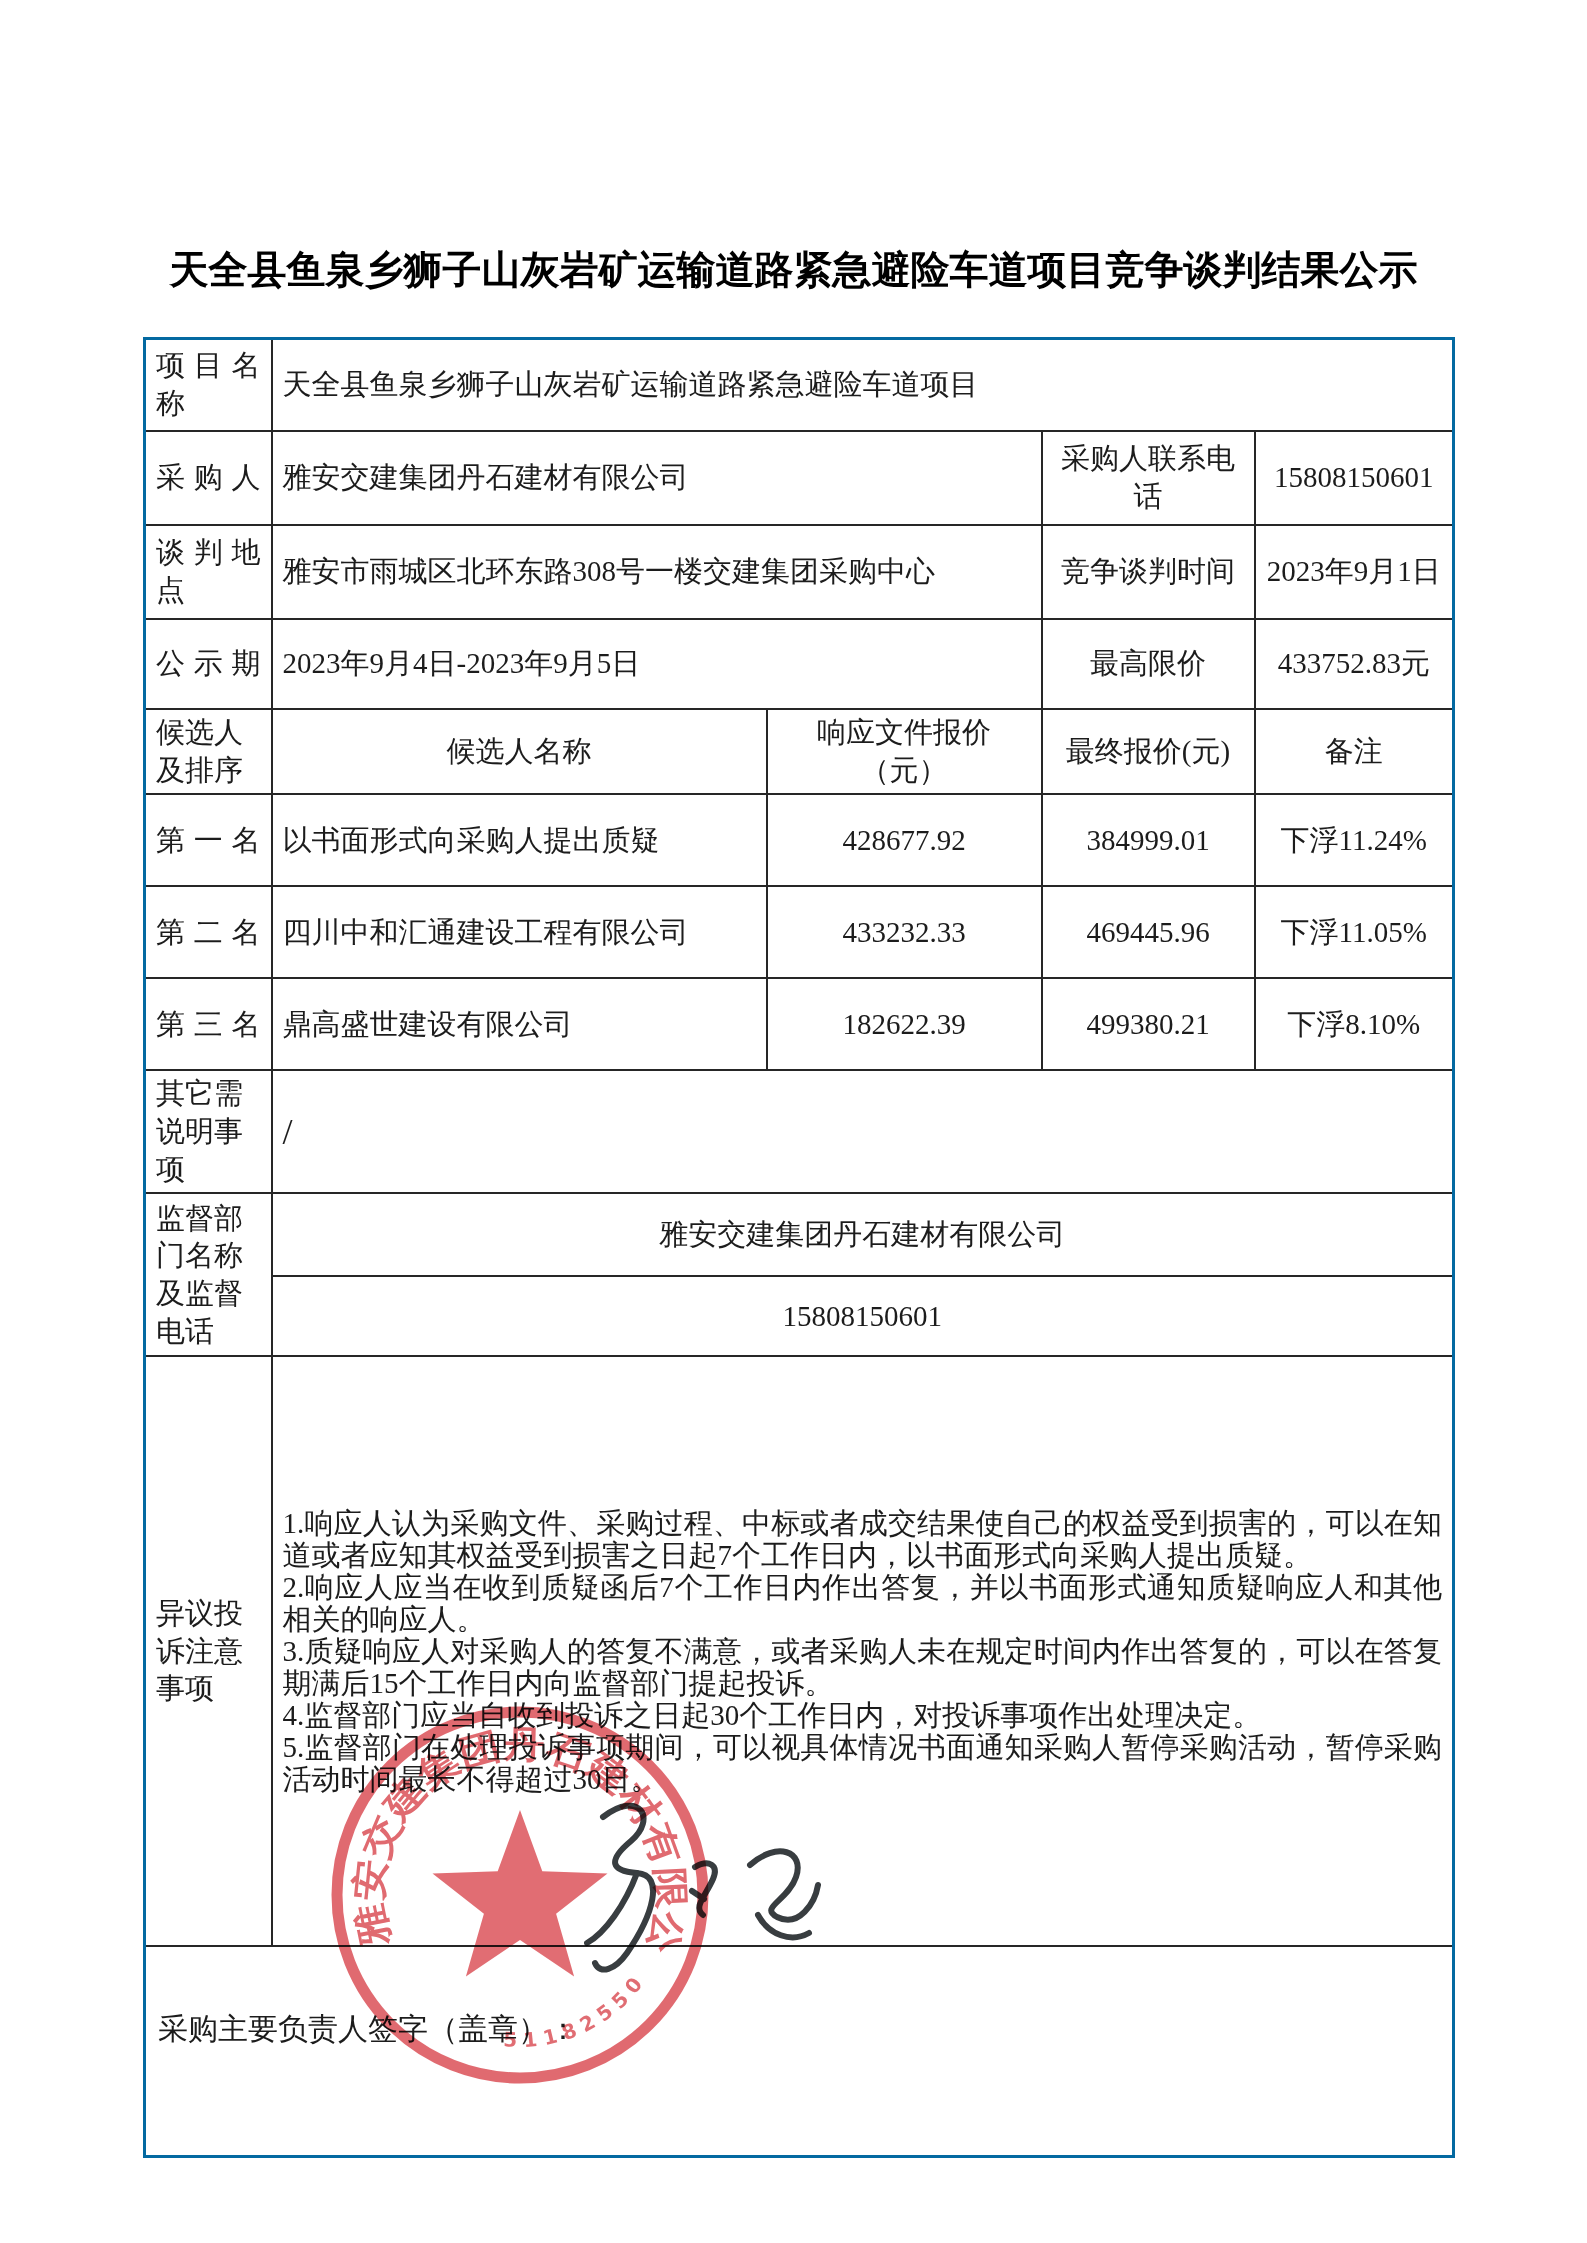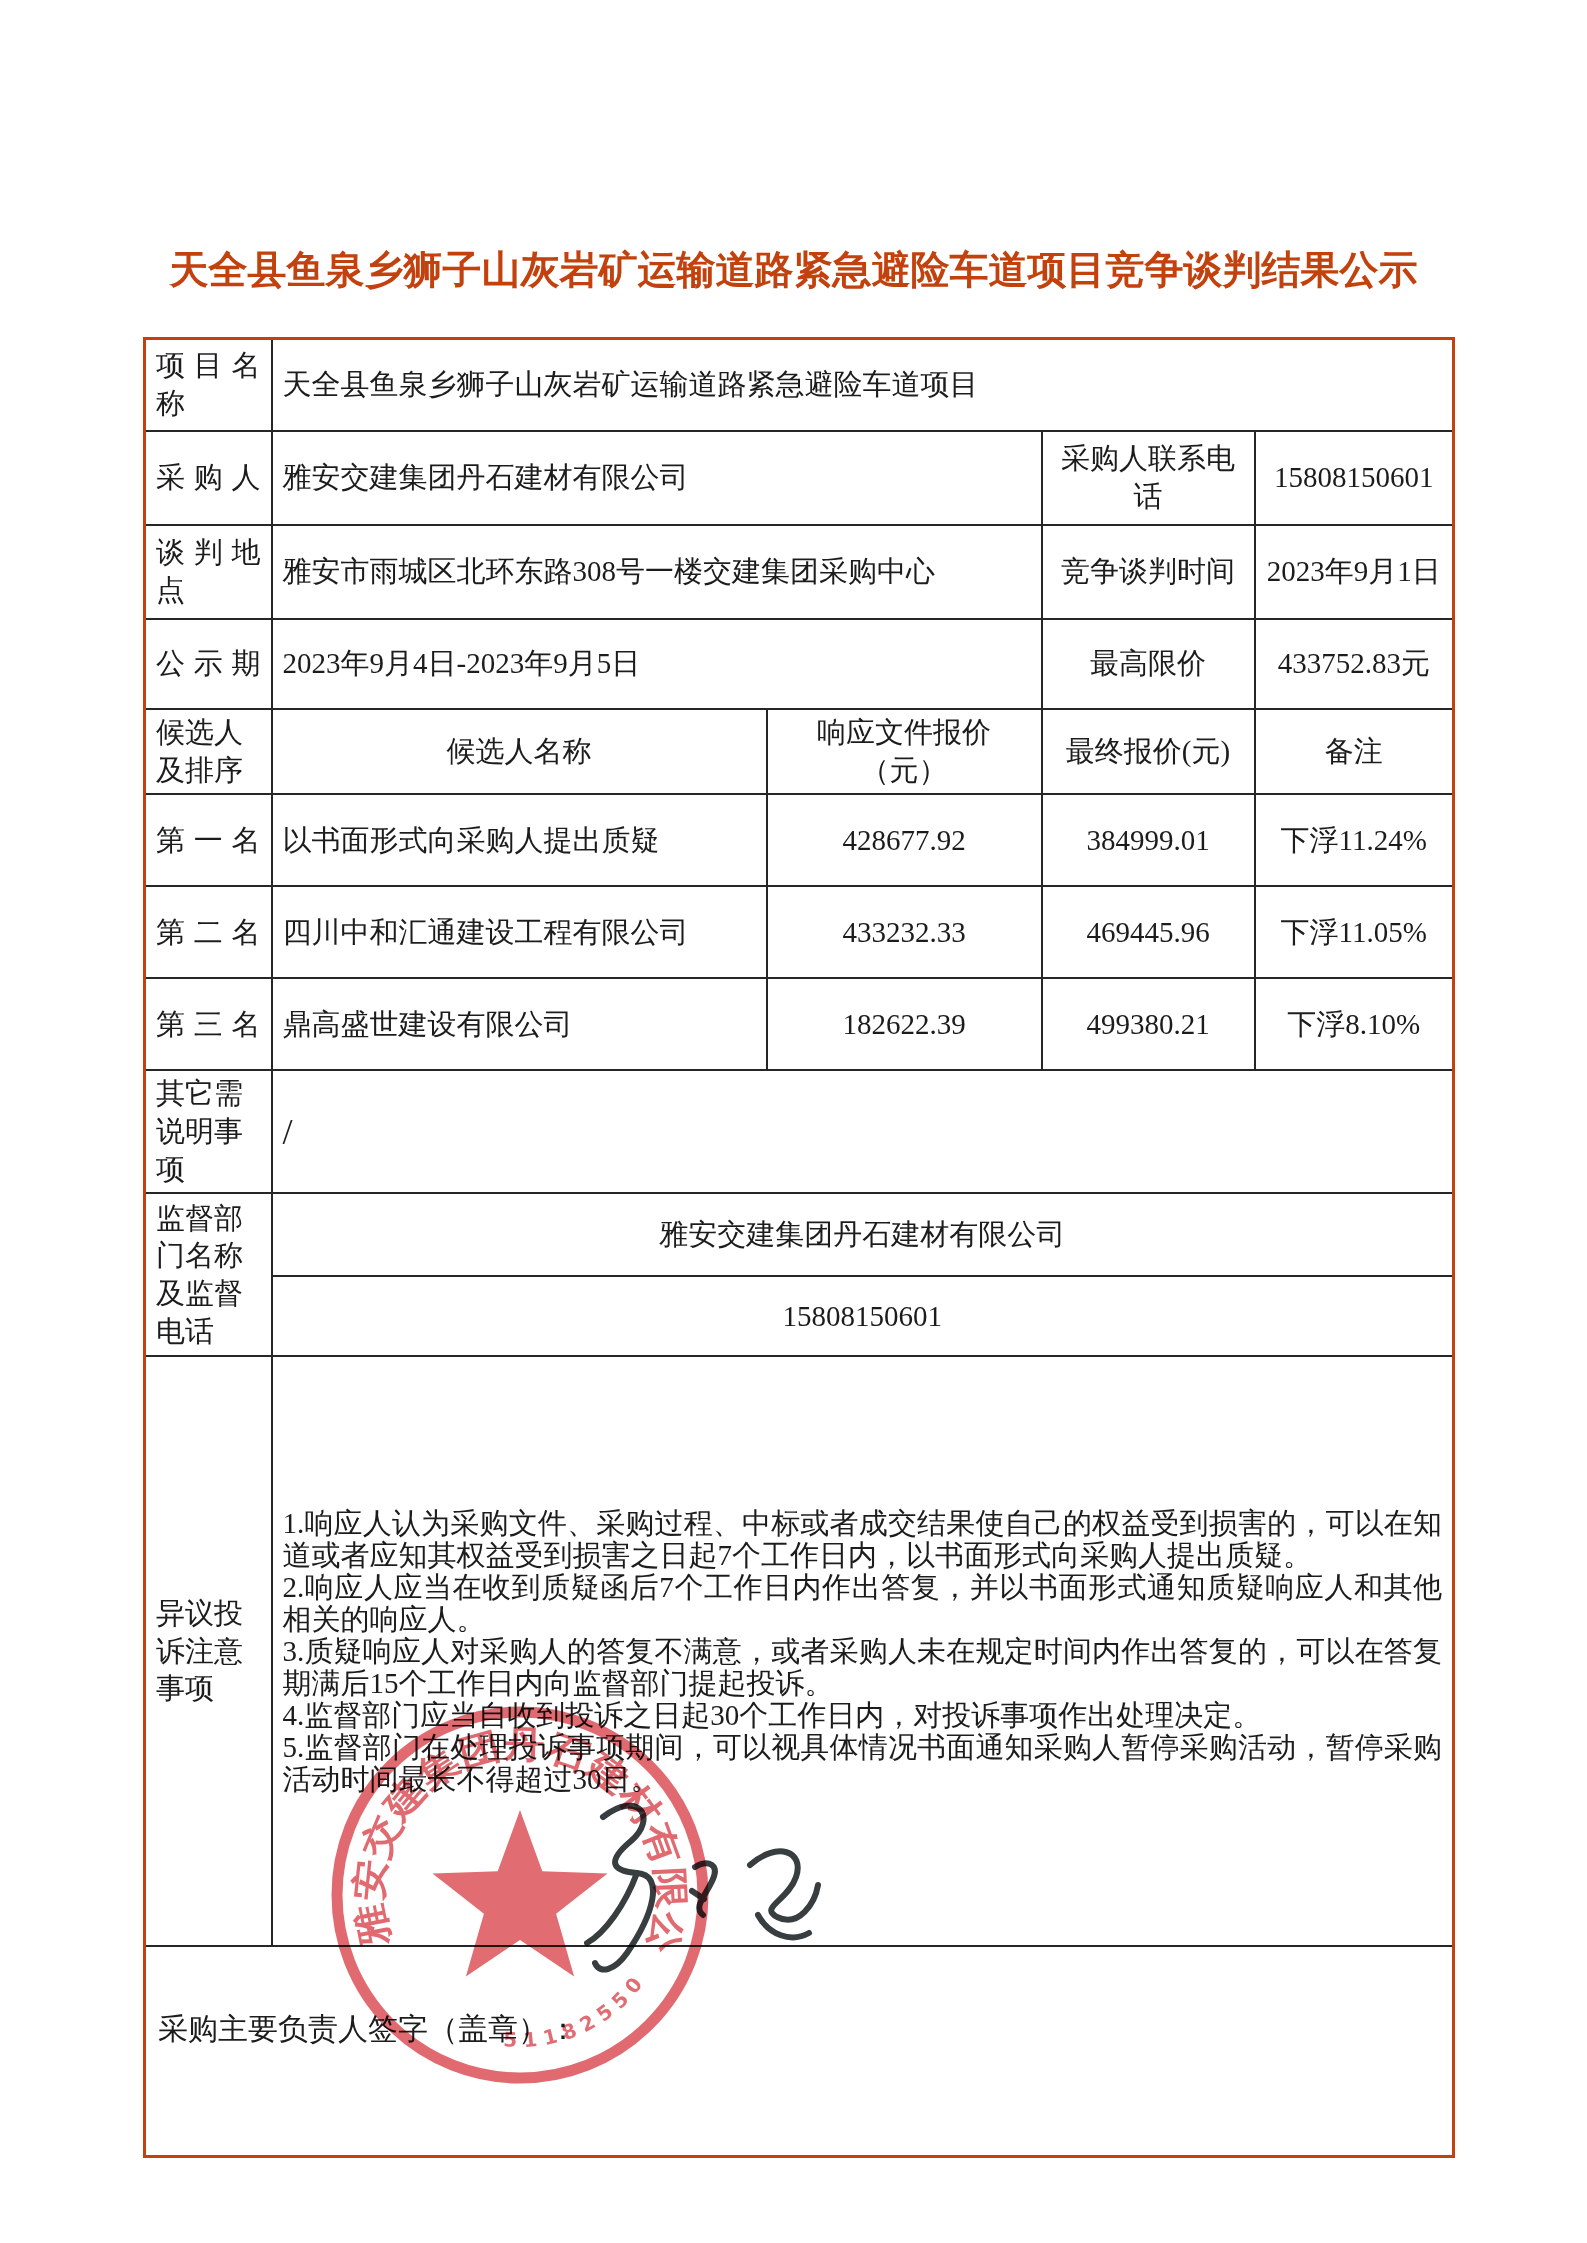--- a/index.html
+++ b/index.html
@@ -13,39 +13,39 @@
     overflow:hidden;
   }
   .doc-title{
     position:absolute;
     top:243px;left:0;right:0;
     text-align:center;
     font-family:"Liberation Sans","DejaVu Sans",sans-serif;
     font-weight:700;
     font-size:39px;
     letter-spacing:0px;
-    color:#c2410c;
+    color:#000000;
     margin:0;
   }
   table.result{
     position:absolute;
     left:143px;top:337px;
     width:1309px;
     border-collapse:collapse;
     table-layout:fixed;
     font-size:29px;
   }
   table.result td{
     border:2px solid #262626;
     vertical-align:middle;
     padding:4px 10px;
     line-height:1.3;
     overflow:hidden;
   }
-  table.result{border:3px solid #c2410c;}
+  table.result{border:3px solid #0369a1;}
   td.lab{
     text-align:justify;
     text-align-last:justify;
   }
   td.lab-multi{
     text-align:left;
     margin-left:38px;
   }
   td.ctr{text-align:center;}
   td.lft{text-align:left;}

